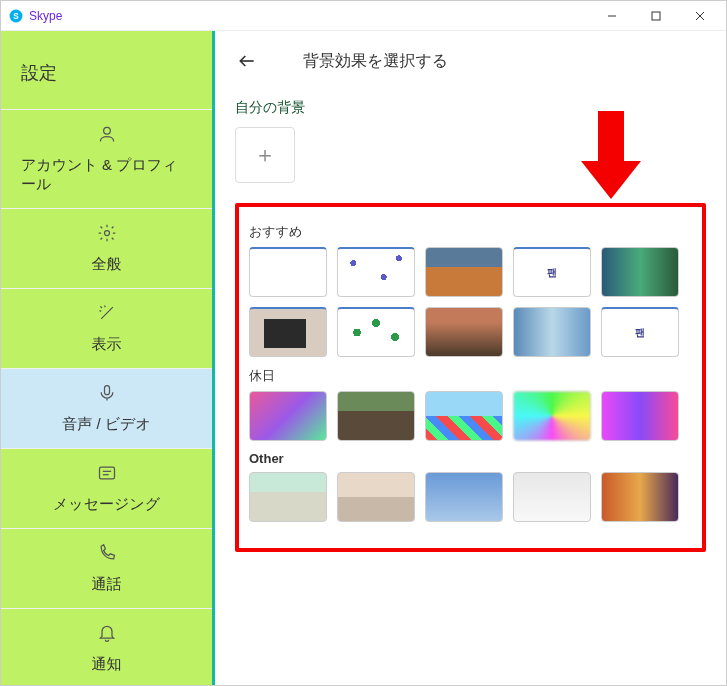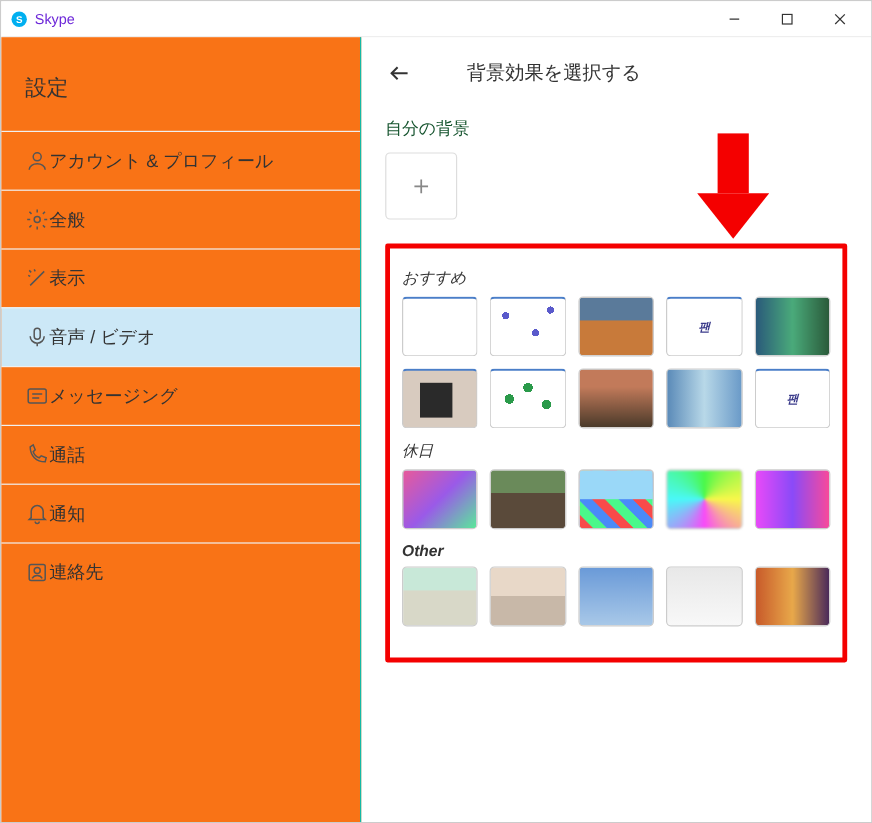--- a/index.html
+++ b/index.html
@@ -33,40 +33,42 @@
     width: 44px; height: 28px;
     display: flex; align-items: center; justify-content: center;
     font-size: 12px; color: #333;
   }
   .win-btn svg { width: 10px; height: 10px; stroke: #333; stroke-width: 1; fill: none; }
   .app {
     display: flex;
     height: calc(100% - 30px);
   }
   .sidebar {
-    width: 300px;
-    background: #f97316;
-    border-right: 1px solid #14b8a6;
+    width: 214px;
+    background: #bef264;
+    border-right: 3px solid #14b8a6;
     display: flex;
     flex-direction: column;
   }
   .settings-title {
     padding: 30px 20px 24px;
     font-size: 18px;
     font-weight: 400;
     color: #333;
   }
   .side-item {
     display: flex;
     align-items: center;
+    gap: 12px;
     padding: 14px 20px;
     font-size: 15px;
     color: #333;
     border-top: 1px solid #f0f0f0;
     cursor: pointer;
+    flex-direction: column;
   }
   .side-item.selected { background: #cce8f7; }
   .side-icon {
     width: 20px; height: 20px;
     display: flex; align-items: center; justify-content: center;
     color: #555;
   }
   .side-icon svg { width: 20px; height: 20px; stroke: #555; stroke-width: 1.5; fill: none; }
   .content {
     flex: 1;
@@ -96,21 +98,20 @@
     font-size: 22px; color: #888;
     cursor: pointer;
     margin-bottom: 20px;
     background: #fff;
   }
   .highlight-box {
     border: 4px solid #f40000;
     border-radius: 2px;
     padding: 8px 10px 16px;
     margin-top: 16px;
-    font-style: italic;
   }
   .category-label {
     font-size: 13px;
     color: #333;
     margin: 8px 0 6px;
   }
   .category-label.bold { font-weight: 700; }
   .thumb-row {
     display: flex;
     gap: 10px;

